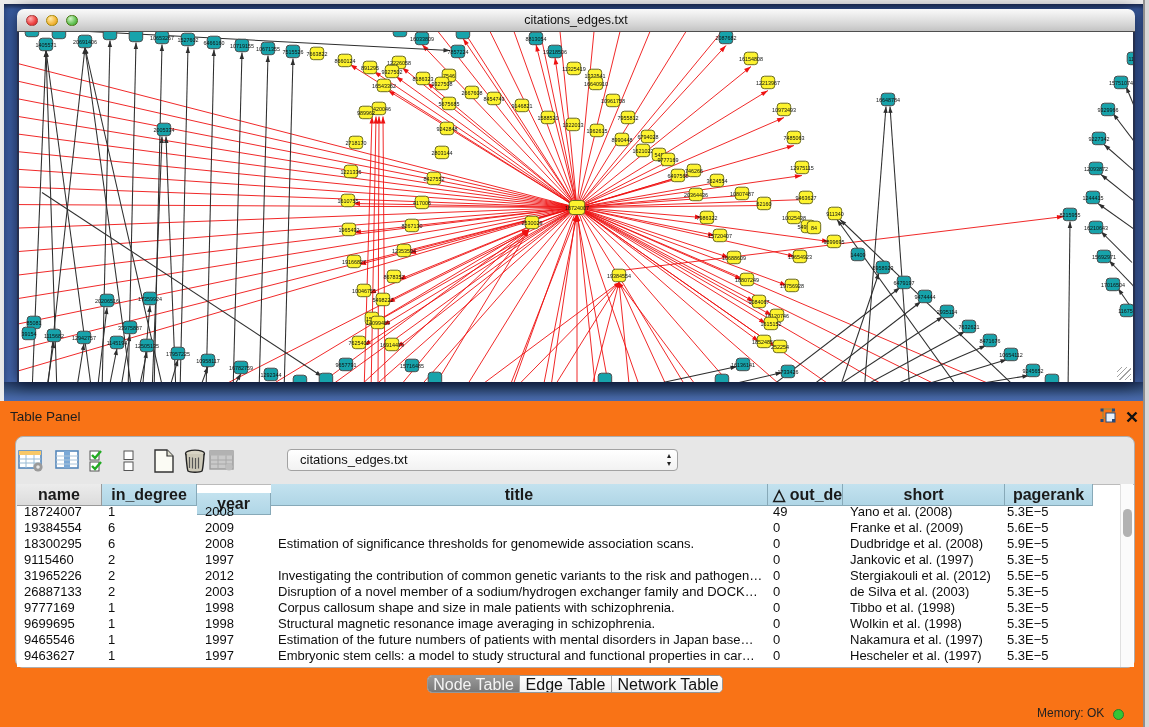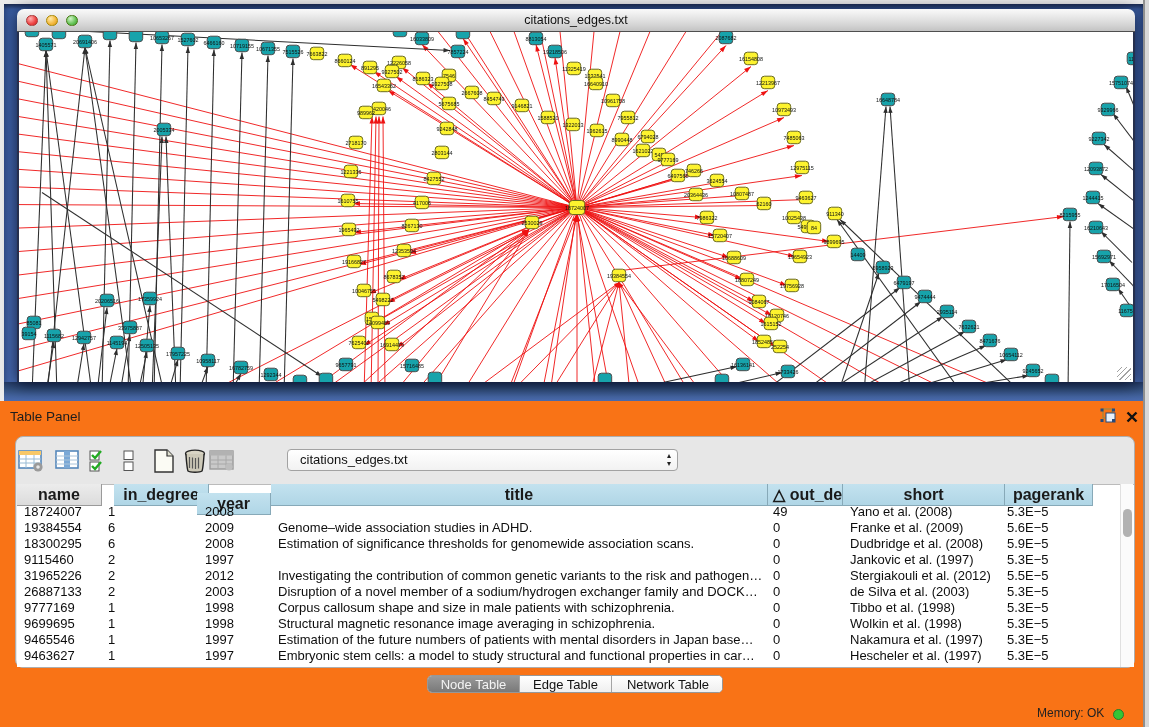--- a/index.html
+++ b/index.html
@@ -16,21 +16,21 @@
 .ticon { position:absolute; top:12px; }
 #dropdown { position:absolute; left:271px; top:12px; width:391px; height:22px; background:linear-gradient(180deg,#ffffff,#f2f2f2); border:1px solid #a2a2a2; border-radius:4px; font-size:13px; color:#111; line-height:20px; padding-left:12px; }
 #dd_ar { position:absolute; right:6px; top:2px; font-size:8px; color:#222; line-height:8px; text-align:center;}
 #twhite { position:absolute; left:1px; top:47px; width:1117px; height:183px; background:#fff; overflow:hidden; border-top:1px solid #bbb;}
 .hcell { position:absolute; top:0; height:22px; white-space:nowrap; overflow:hidden; background:linear-gradient(180deg,#c3e2ef,#b0d6e6); border-right:1px solid #87a9b8; border-bottom:1px solid #87a9b8; font-size:16px; color:#1a1a1a; text-align:center; line-height:22px;font-weight:bold; }
 .trow { position:absolute; left:0; width:1117px; height:16px; font-size:13px; color:#0d0d0d; }
 .trow span { position:absolute; top:0; white-space:nowrap; }
 #vsb { position:absolute; left:1104px; top:47px; width:13px; height:183px; background:#fbfbfb; border-left:1px solid #e0e0e0; }
 #vsb .th { position:absolute; left:2px; top:25px; width:9px; height:28px; background:#b2b2b2; border-radius:5px; }
 #tabs { position:absolute; left:427px; top:274px; width:296px; height:18px; border:1px solid #979797; border-radius:5px; background:#fff; overflow:hidden; }
-.tab { position:absolute; top:0; height:18px; font-size:13px; line-height:17px; text-align:center; color:#111; background:linear-gradient(180deg,#ffffff,#ededed); border-right:1px solid #a5a5a5; }
+.tab { position:absolute; top:0; height:18px; font-size:16px; line-height:17px; text-align:center; color:#111; background:linear-gradient(180deg,#ffffff,#ededed); border-right:1px solid #a5a5a5; }
 #memory { position:absolute; left:1037px; top:305px; font-size:12px; color:#222; }
 #memdot { position:absolute; left:1113px; top:308px; width:11px; height:11px; border-radius:50%; background:#35c535; border:1.2px solid #2a7a2a; }
 #rightstrip { position:absolute; left:1143px; top:0; width:6px; height:727px; background:#d8d8d8; border-left:2px solid #8f8f8f; }
 </style></head>
 <body>
 <div id="desktop"></div>
 <div id="botband" style="position:absolute; left:4px; top:382px; width:1139px; height:19px; background:linear-gradient(180deg,#243a64 0,#33517f 40%,#43639f 75%,#4b6cb0 100%);"></div>
 <div id="win">
   <div id="titlebar">
     <div class="light" style="left:9px; background:radial-gradient(circle at 35% 30%,#ffb3b3,#ee4242 60%,#c42b2b); border:1px solid #a33;"></div>
@@ -644,21 +644,21 @@
     <svg class="ticon" style="left:193px" width="28" height="24">
         <rect x="1" y="2" width="23" height="18" fill="#c9c9c9" stroke="#9a9a9a" stroke-width="1.4"></rect>
         <rect x="1" y="2" width="23" height="4.5" fill="#b2b2b2"></rect>
         <path d="M1 11 h23 M1 15 h23 M9 6.5 v13.5 M17 6.5 v13.5" stroke="#a8a8a8"></path>
         <circle cx="20" cy="18" r="3.6" fill="#bdbdbd"></circle>
       </svg>
     <div class="ticon" style="left:232px; top:13px; font-family:'Liberation Serif',serif; font-style:italic; font-size:17px; color:#222;margin-top:34px;"><b>f</b><span style="font-size:12px">(x)</span></div>
     <div id="dropdown">citations_edges.txt<span id="dd_ar">▴<br>▾</span></div>
     <div id="twhite"></div>
     <div class="hcell" style="left:1px; top:47px; width:85px; background:linear-gradient(180deg,#ececec,#dcdcdc); border-right:1px solid #9a9a9a; border-bottom:1px solid #9a9a9a;">name</div>
-    <div class="hcell" style="left:86px; top:47px; width:95px;margin-left:12px;">in_degree</div>
+    <div class="hcell" style="left:86px; top:47px; width:95px;">in_degree</div>
     <div class="hcell" style="left:181px; top:56px; width:74px;">year</div>
     <div class="hcell" style="left:255px; top:47px; width:497px;">title</div>
     <div class="hcell" style="left:752px; top:47px; width:75px; text-align:left; padding-left:5px;">△ out_de…</div>
     <div class="hcell" style="left:827px; top:47px; width:162px;">short</div>
     <div class="hcell" style="left:989px; top:47px; width:88px;">pagerank</div>
     <div id="vsb">
         <div class="th"></div>
       </div>
   </div>
   <div id="rowlayer" style="position:absolute; left:15px; top:-401px; width:1120px; height:727px; pointer-events:none;">
@@ -677,21 +677,20 @@
       <span style="left:108px">1</span>
       <span style="left:205px">2008</span>
       <span style="left:773px">49</span>
       <span style="left:850px">Yano et al. (2008)</span>
       <span style="left:1007px">5.3E−5</span>
     </div>
 <div class="trow" style="top:520px">
 <span style="left:24px">19384554</span>
       <span style="left:108px">6</span>
       <span style="left:205px">2009</span>
-      <span style="left:278px">Genome–wide association studies in ADHD.</span>
       <span style="left:773px">0</span>
       <span style="left:850px">Franke et al. (2009)</span>
       <span style="left:1007px">5.6E−5</span>
     </div>
 <div class="trow" style="top:536px">
 <span style="left:24px">18300295</span>
       <span style="left:108px">6</span>
       <span style="left:205px">2008</span>
       <span style="left:278px">Estimation of significance thresholds for genomewide association scans.</span>
       <span style="left:773px">0</span>

